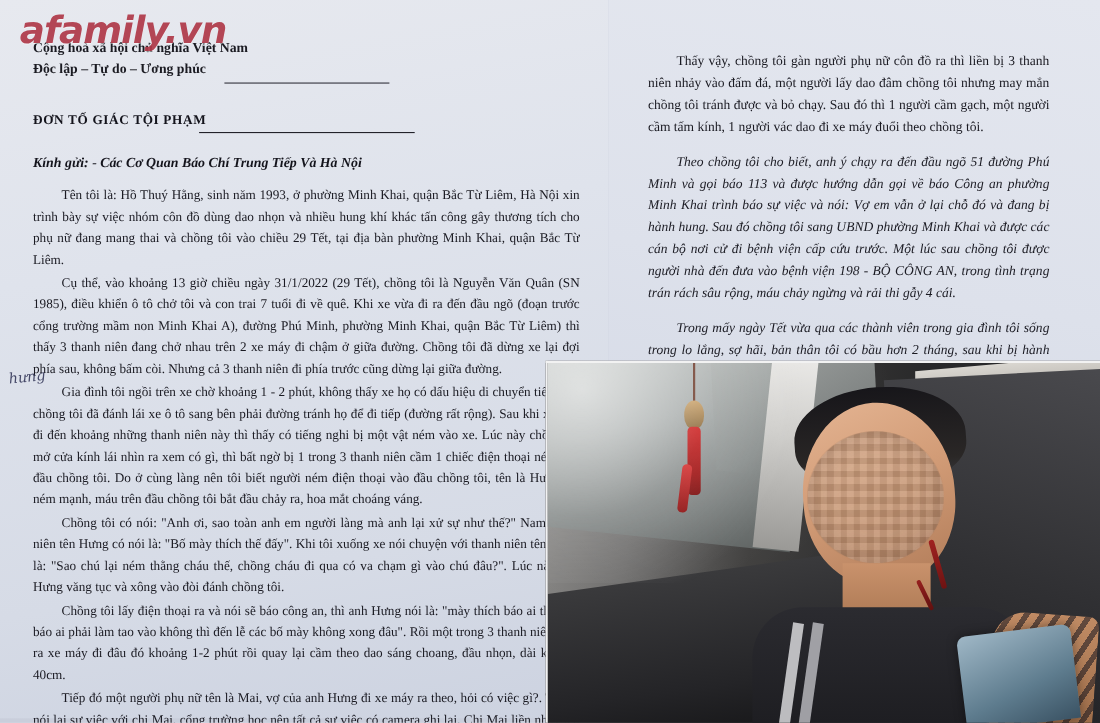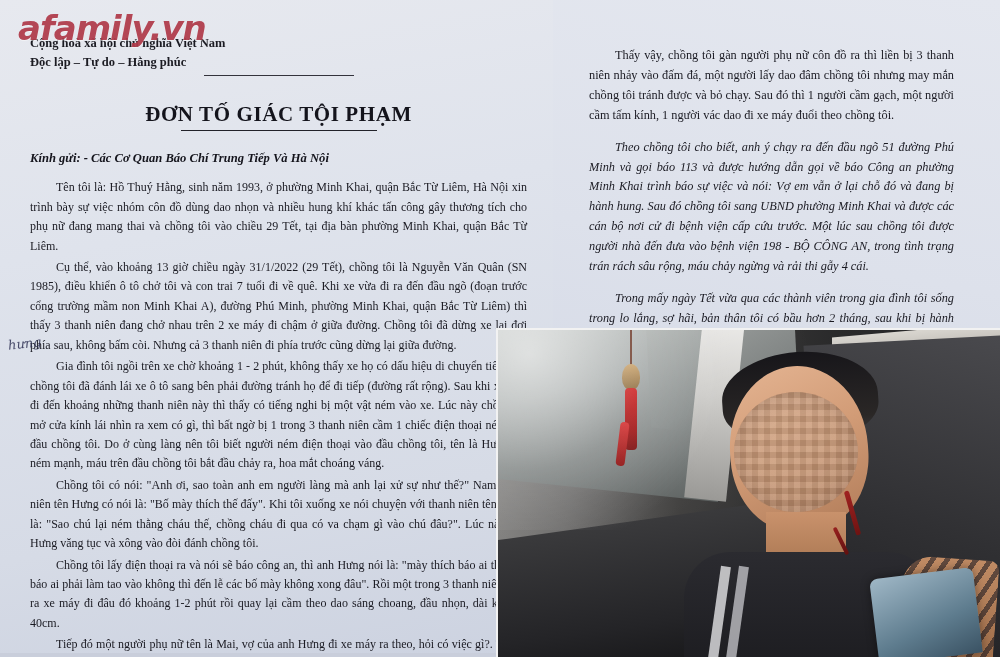--- a/index.html
+++ b/index.html
@@ -67,22 +67,22 @@
   .natl-header .l1 { font-weight: bold; }
   .natl-header .l2 { font-weight: bold; }
   .natl-header .rule {
     width: 150px;
     height: 1px;
     background: #33333c;
     margin: 2px auto 0 auto;
   }
   .doc-title {
     margin-top: 26px;
-    text-align: center;
-    font-size: 21px;
+    text-align: left;
+    font-size: 12px;
     font-weight: bold;
     letter-spacing: 0.6px;
     color: #14141c;
   }
   .doc-title-underline {
     width: 196px;
     height: 1.5px;
     background: #22222a;
     margin: 3px auto 0 auto;
   }
@@ -381,21 +381,21 @@
 <body>
 
 <div class="page">
 
   <div class="doc-left">
 
     <div class="logo"><span>afamily</span><span class="dot">.</span><span class="vn">vn</span></div>
 
     <div class="natl-header">
       <div class="l1">Cộng hoà xã hội chủ nghĩa Việt Nam</div>
-      <div class="l2">Độc lập – Tự do – Hằng phúc</div>
+      <div class="l2">Độc lập – Tự do – Ương phúc</div>
       <div class="rule"></div>
     </div>
 
     <div class="doc-title">ĐƠN TỐ GIÁC TỘI PHẠM</div>
     <div class="doc-title-underline"></div>
 
     <div class="recipient">
       <span class="kg">Kính gửi:</span>
       <span>- Các Cơ Quan Báo Chí Trung Tiếp Và Hà Nội</span>
     </div>

